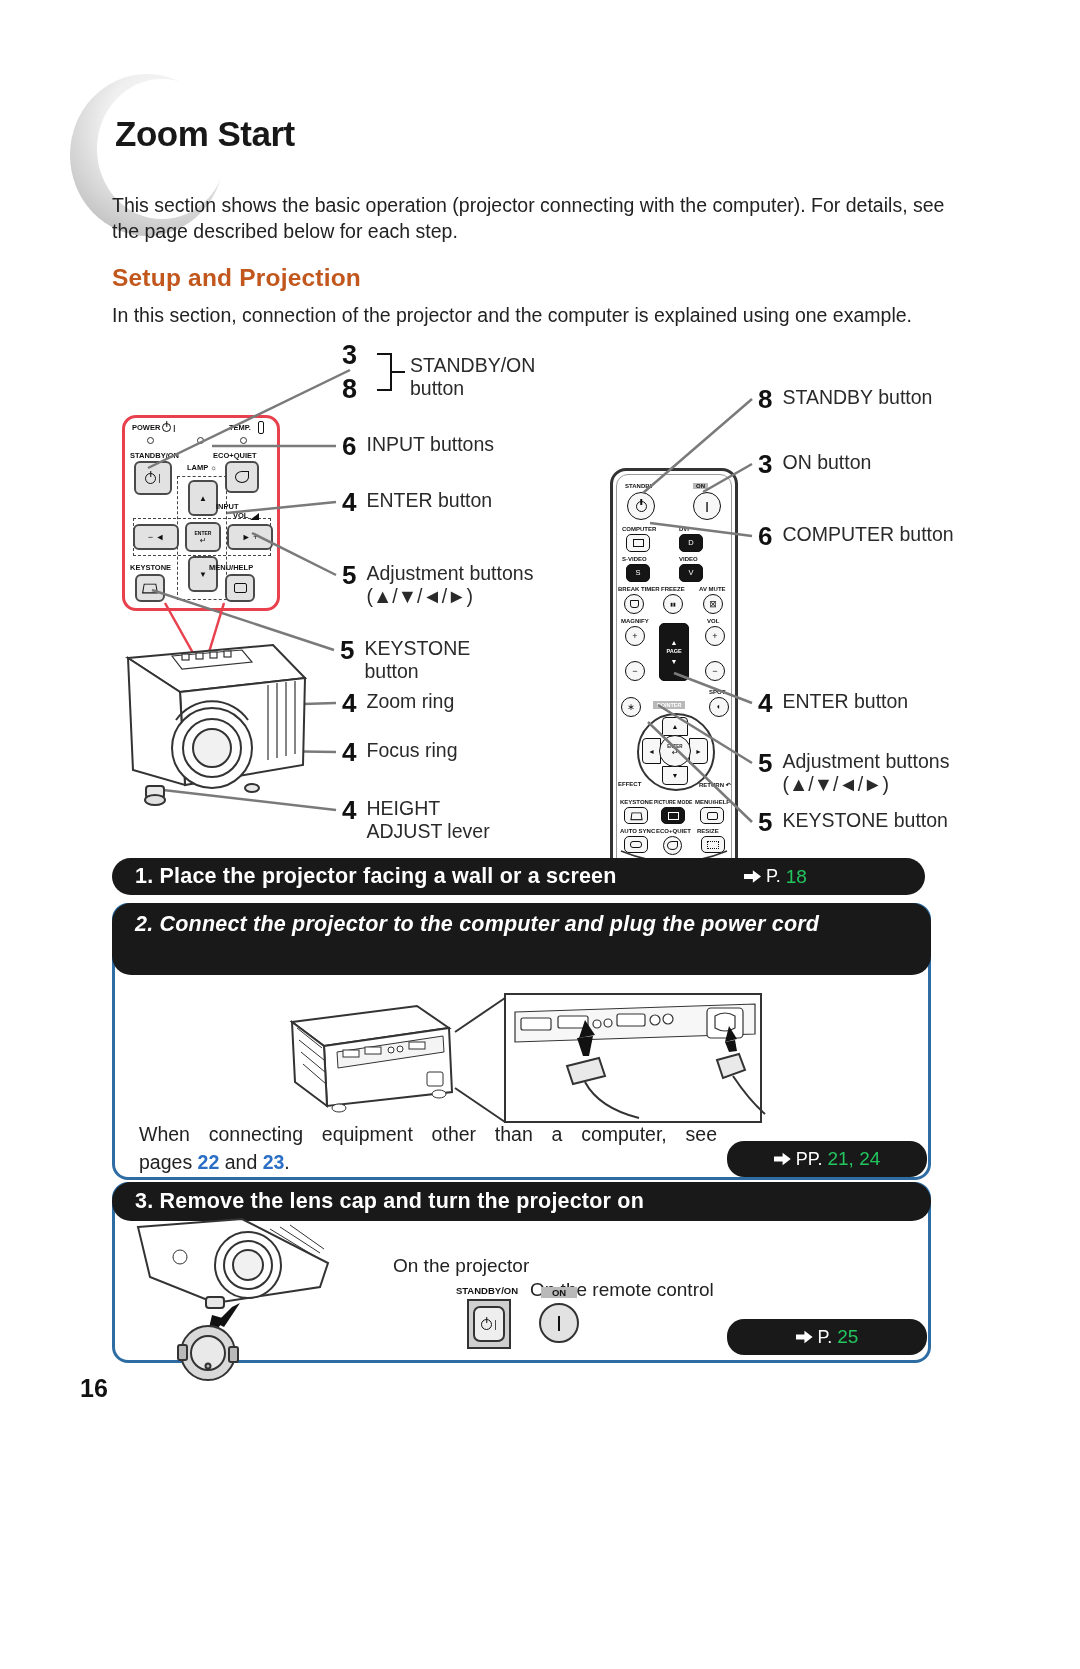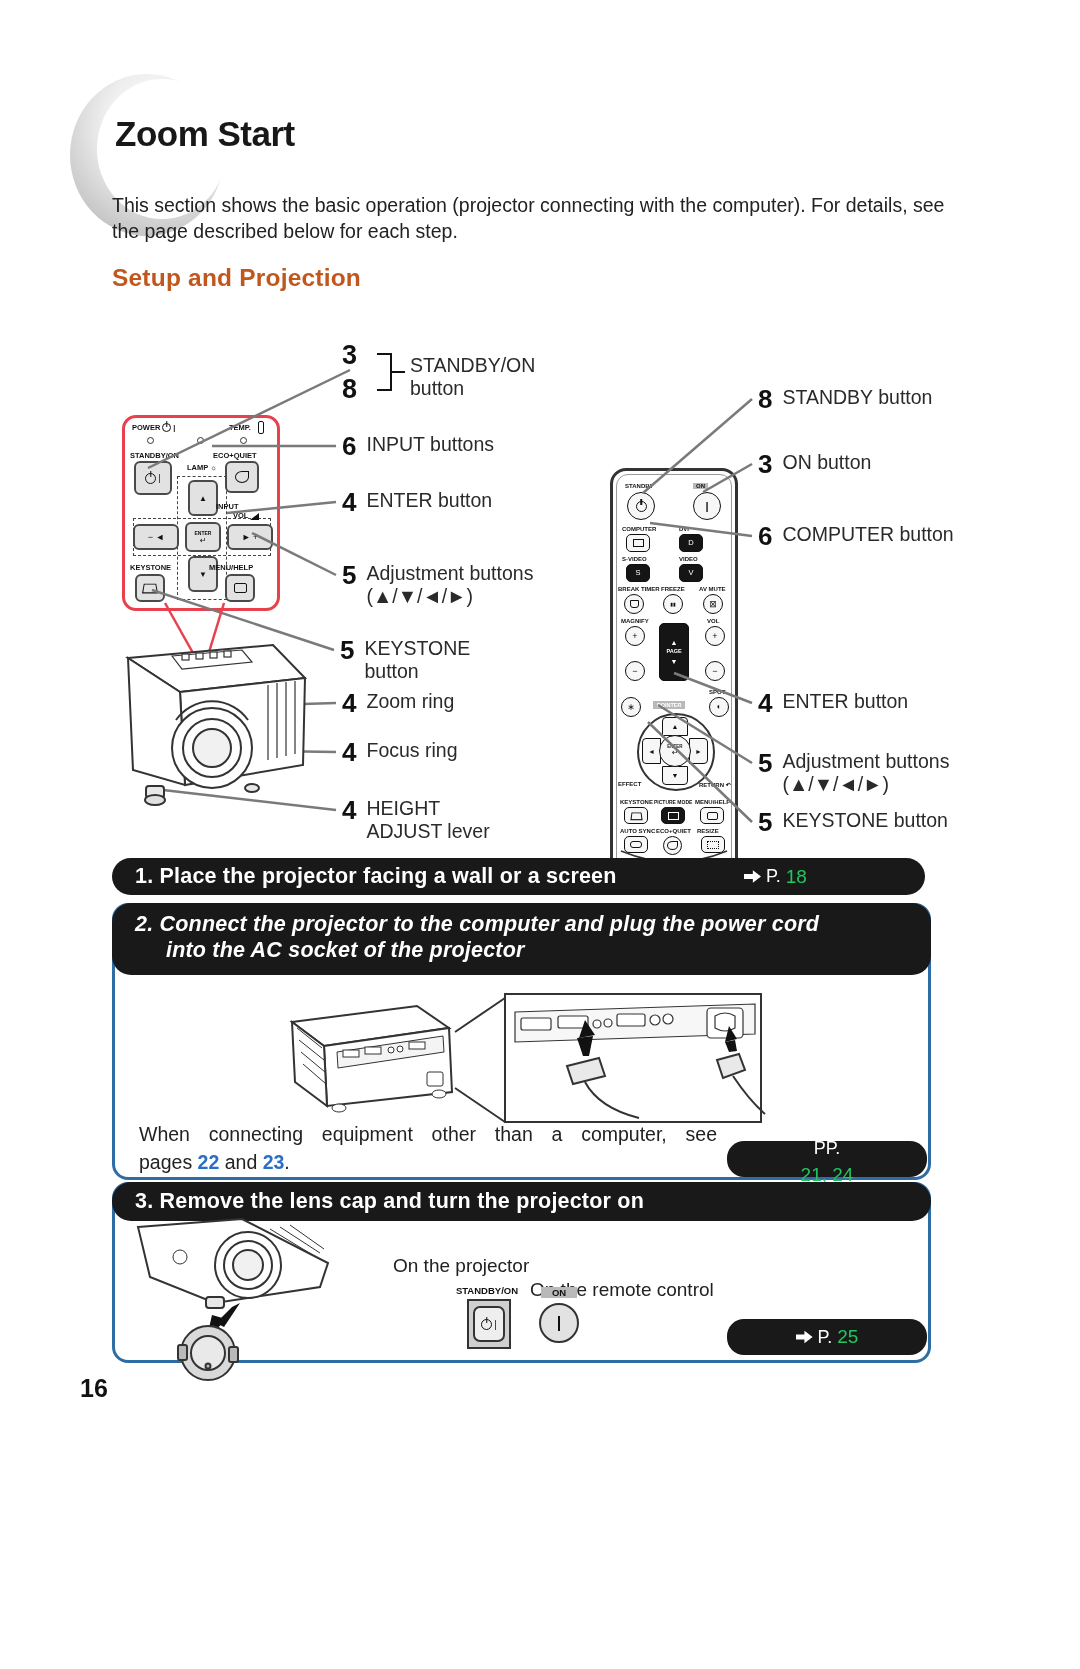--- a/index.html
+++ b/index.html
@@ -69,20 +69,21 @@
 <body>
 
 <div id="page">
 
   <div class="abs swoosh">
     <div class="swoosh-inner"></div>
   </div>
   <div class="abs title">Zoom Start</div>
   <div class="abs intro">This section shows the basic operation (projector connecting with the computer). For details, see the page described below for each step.</div>
   <div class="abs h-orange">Setup and Projection</div>
+  <div class="abs subtitle">In this section, connection of the projector and the computer is explained using one example.</div>
 
   <div class="abs" id="diagram">
 
     <div class="abs panel">
       <div class="p-lbl" style="left:7px;top:5px;display:flex;align-items:center;gap:2px;">
         <span>POWER</span>
         <span class="pwr" style="width:7px;height:7px;"></span>
         <span>|</span>
       </div>
       <div class="led" style="left:22px;top:19px;"></div>
@@ -387,21 +388,21 @@
       <span class="arrow"></span>
       <span class="refp">P.</span>
       <span class="refn">18</span>
     </div>
   </div>
 
   <div class="bluebox" style="left:112px;top:903px;width:813px;height:271px;">
     <div class="banner abs" style="left:-3px;top:-3px;width:819px;height:72px;align-items:flex-start;">
       <div style="margin:8px 0 0 23px;font-style:italic;">
         <div class="t">2. Connect the projector to the computer and plug the power cord</div>
-        <div class="t" style="padding-left:31px;">into the AC socket of the projector</div>
+        <div class="t" style="padding-left:31px;margin-top:38px;">into the AC socket of the projector</div>
       </div>
     </div>
 
     <svg class="abs" width="500" height="140" style="left:152px;top:82px;">
       <g stroke="#333" stroke-width="2" fill="#ffffff">
         <polygon points="25,34 150,18 182,40 57,58"></polygon>
         <polygon points="57,58 182,40 185,104 60,118"></polygon>
         <polygon points="25,34 57,58 60,118 28,94"></polygon>
         <g stroke-width="1">
           <line x1="30" y1="40" x2="55" y2="60"></line>
@@ -449,21 +450,21 @@
     <div class="abs note" style="left:24px;top:214px;width:578px;">
       <div class="jline">When connecting equipment other than a computer, see</div>
       <div>
         <span>pages</span>
         <span class="link">22</span>
         <span>and</span>
         <span class="link">23</span><span>.</span>
       </div>
     </div>
 
-    <div class="pill" style="left:612px;top:235px;width:200px;height:36px;flex-direction:column;">
+    <div class="pill" style="left:612px;top:235px;width:200px;height:36px;">
       <span class="arrow"></span>
       <span class="refp">PP.</span>
       <span class="refn">21, 24</span>
     </div>
   </div>
 
   <div class="bluebox" style="left:112px;top:1182px;width:813px;height:175px;">
     <div class="banner abs" style="left:-3px;top:-3px;width:819px;height:39px;">
       <span class="t" style="margin-left:23px;">3. Remove the lens cap and turn the projector on</span>
     </div>

